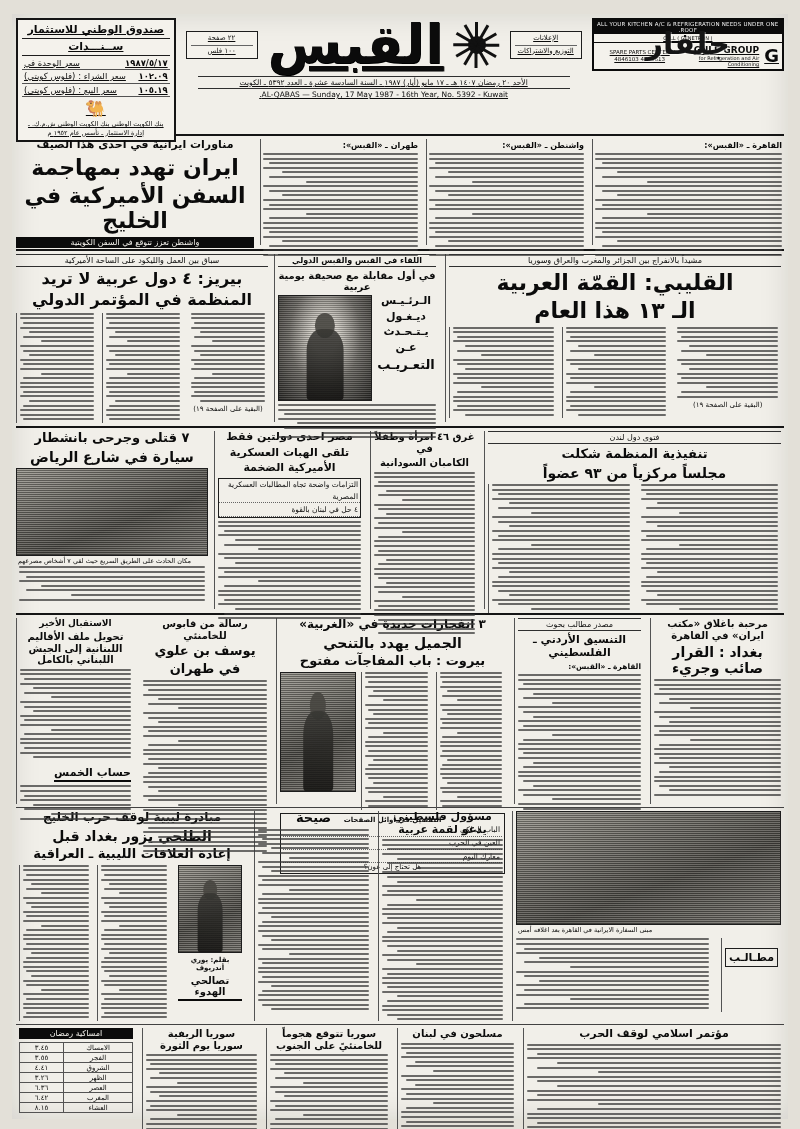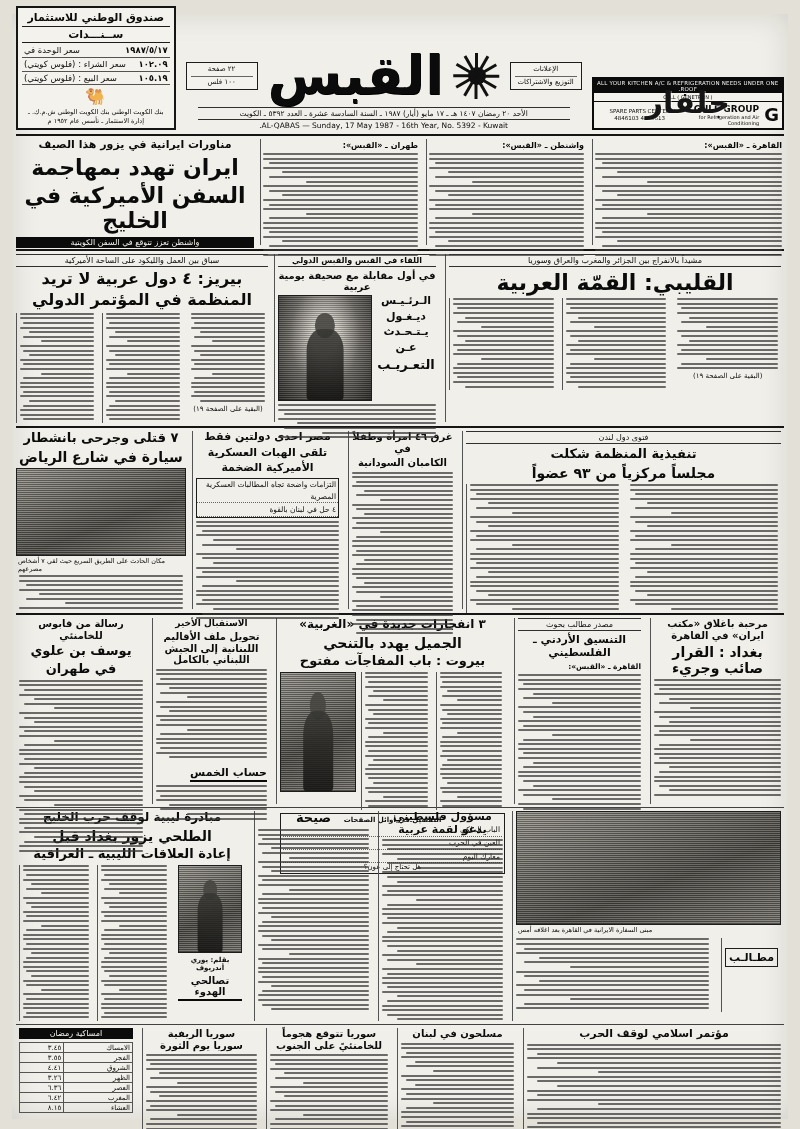--- a/index.html
+++ b/index.html
@@ -26,23 +26,24 @@
     background:#eceae3;
     box-shadow:inset 0 0 30px rgba(0,0,0,0.12);
     box-sizing:border-box;
     padding:4px;
     filter:contrast(1.05) grayscale(0.15);
   }
 
   
   .masthead{
     display:flex;flex-direction:row-reverse;
-    align-items:flex-end;
+    align-items:flex-start;
     height:112px;
     gap:10px;
+    text-decoration:underline;
   }
   .mh-box{
     border:2px solid #1a1a1a;
     box-sizing:border-box;
     background:#efede6;
   }
   .mh-left{
     width:175px;
     padding:3px 4px;
     display:flex;flex-direction:column;
@@ -176,21 +177,21 @@
     position:absolute;left:50%;top:16%;transform:translateX(-50%);
     width:22%;height:24%;border-radius:50%;
     background:#4a4842;opacity:0.9;
   }
   .caption{font-size:6.5px;text-align:left;line-height:1.3;padding:1px 2px;}
 
   .mini-list div{font-size:7.5px;line-height:1.5;border-bottom:1px dotted #666;padding:0.5px 2px;text-align:right;}
   .smallcap{font-size:7px;text-align:center;}
 
   .digit-table{width:100%;border-collapse:collapse;font-size:7px;}
-  .digit-table td{border:1px solid #555;padding:0.5px 2px;text-align:right;}
+  .digit-table td{border:1px solid #555;padding:0.5px 2px;text-align:center;}
   .hl-22{font-size:22px;}
   .hl-19{font-size:22px;}
   .hl-16{font-size:16px;}
   .hl-14{font-size:14px;}
   .hl-13{font-size:13px;}
   .hl-12{font-size:12px;}
   .hl-11{font-size:11px;}
   .hl-10{font-size:10px;text-align:center;}
   .hl-9{font-size:9px;}
 
@@ -291,21 +292,21 @@
 4846103   4840613</div>
       </div>
     </div>
   </div>
 
   <div class="rule"></div>
 
   <div class="band" style="height:106px">
 
     <div class="col" style="width:238px">
-      <div class="hl hl-11 mb2">مناورات ايرانية في يزور هذا الصيف</div>
+      <div class="hl hl-11 mb2">مناورات ايرانية في احدى هذا الصيف</div>
       <div class="hl hl-22">ايران تهدد بمهاجمة</div>
       <div class="hl hl-19 mt2">السفن الأميركية في الخليج</div>
       <div class="blackbar mt2">واشنطن تعزز تتوقع في السفن الكويتية</div>
     </div>
 
     <div class="col sep pad2" style="width:160px">
       <div class="hl-8" style="font-size:8px;font-weight:bold">طهران ـ «القبس»:</div>
       <div class="fake-lines mt2">
         <i></i>
             <i></i>
@@ -507,20 +508,21 @@
             <i></i>
             <i></i>
             <i></i>
             <i></i>
       </div>
     </div>
 
     <div class="col sep" style="flex:1;padding:0 3px">
       <div class="kicker">مشيداً بالانفراج بين الجزائر والمغرب والعراق وسوريا</div>
       <div class="hl hl-19">القليبي: القمّة العربية</div>
+      <div class="hl hl-22 mt2">الـ ١٣ هذا العام</div>
       <div class="band mt2" style="gap:5px">
         <div class="col sep" style="flex:1;padding:0 3px">
           <div class="fake-lines">
             <i></i>
                 <i></i>
                 <i></i>
                 <i></i>
                 <i></i>
                 <i></i>
                 <i></i>
@@ -585,21 +587,21 @@
           <div class="smallcap mt2">(البقية على الصفحة ١٩)</div>
         </div>
       </div>
     </div>
   </div>
 
   <div class="rule"></div>
 
   <div class="band" style="height:178px">
 
-    <div class="col" style="width:170px">
+    <div class="col" style="width:192px">
       <div class="hl hl-13">٧ قتلى وجرحى بانشطار</div>
       <div class="hl hl-14 mt2">سيارة في شارع الرياض</div>
       <div class="photo mt2" style="height:86px"></div>
       <div class="caption">مكان الحادث على الطريق السريع حيث لقي ٧ أشخاص مصرعهم</div>
       <div class="fake-lines" style="padding:0 3px">
         <i></i>
             <i></i>
             <i></i>
             <i></i>
             <i></i>
@@ -756,66 +758,20 @@
           </div>
         </div>
       </div>
     </div>
   </div>
 
   <div class="rule"></div>
 
   <div class="band" style="height:186px">
 
-    <div class="col" style="width:130px;padding:0 3px">
-      <div class="hl hl-10">رسالة من قابوس للخامنئي</div>
-      <div class="hl hl-13 mt2">يوسف بن علوي</div>
-      <div class="hl hl-13 mt2">في طهران</div>
-      <div class="fake-lines mt2">
-        <i></i>
-            <i></i>
-            <i></i>
-            <i></i>
-            <i></i>
-            <i></i>
-            <i></i>
-            <i></i>
-            <i></i>
-            <i></i>
-            <i></i>
-            <i></i>
-            <i></i>
-            <i></i>
-            <i></i>
-            <i></i>
-            <i></i>
-            <i></i>
-            <i></i>
-            <i></i>
-            <i></i>
-            <i></i>
-            <i></i>
-            <i></i>
-            <i></i>
-            <i></i>
-            <i></i>
-            <i></i>
-            <i></i>
-            <i></i>
-            <i></i>
-            <i></i>
-            <i></i>
-            <i></i>
-            <i></i>
-            <i></i>
-            <i></i>
-            <i></i>
-      </div>
-    </div>
-
     <div class="col sep" style="width:118px;padding:0 3px">
       <div class="hl hl-9">الاستقبال الأخير</div>
       <div class="hl hl-10 mt2">تحويل ملف الأقاليم</div>
       <div class="hl hl-10">اللبنانية إلى الجيش</div>
       <div class="hl hl-10">اللبناني بالكامل</div>
       <div class="fake-lines mt2">
         <i></i>
             <i></i>
             <i></i>
             <i></i>
@@ -832,20 +788,66 @@
             <i></i>
             <i></i>
             <i></i>
             <i></i>
             <i></i>
             <i></i>
       </div>
       <div class="hl hl-11 mt2 underline-ar">حساب الخمس</div>
       <div class="fake-lines mt2">
         <i></i>
+            <i></i>
+            <i></i>
+            <i></i>
+            <i></i>
+            <i></i>
+            <i></i>
+            <i></i>
+      </div>
+    </div>
+
+    <div class="col" style="width:130px;padding:0 3px">
+      <div class="hl hl-10">رسالة من قابوس للخامنئي</div>
+      <div class="hl hl-13 mt2">يوسف بن علوي</div>
+      <div class="hl hl-13 mt2">في طهران</div>
+      <div class="fake-lines mt2">
+        <i></i>
+            <i></i>
+            <i></i>
+            <i></i>
+            <i></i>
+            <i></i>
+            <i></i>
+            <i></i>
+            <i></i>
+            <i></i>
+            <i></i>
+            <i></i>
+            <i></i>
+            <i></i>
+            <i></i>
+            <i></i>
+            <i></i>
+            <i></i>
+            <i></i>
+            <i></i>
+            <i></i>
+            <i></i>
+            <i></i>
+            <i></i>
+            <i></i>
+            <i></i>
+            <i></i>
+            <i></i>
+            <i></i>
+            <i></i>
+            <i></i>
             <i></i>
             <i></i>
             <i></i>
             <i></i>
             <i></i>
             <i></i>
             <i></i>
       </div>
     </div>
 

